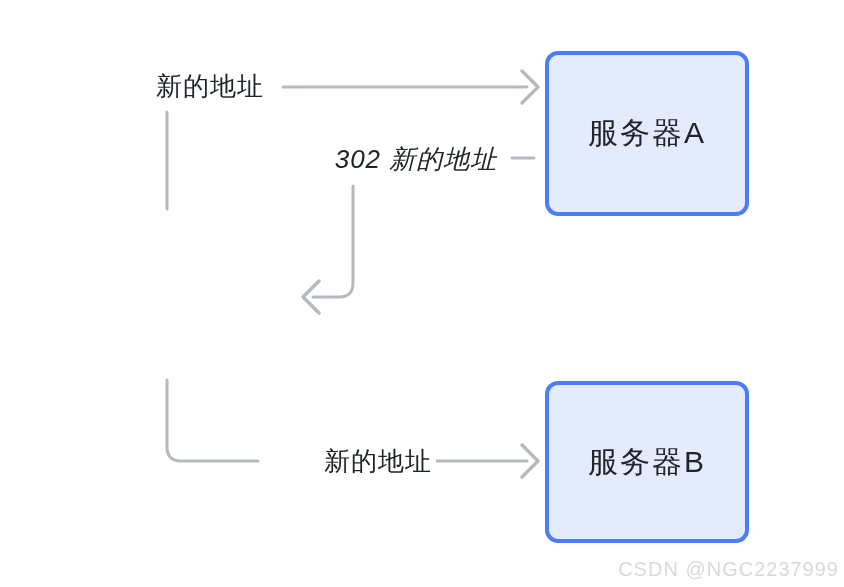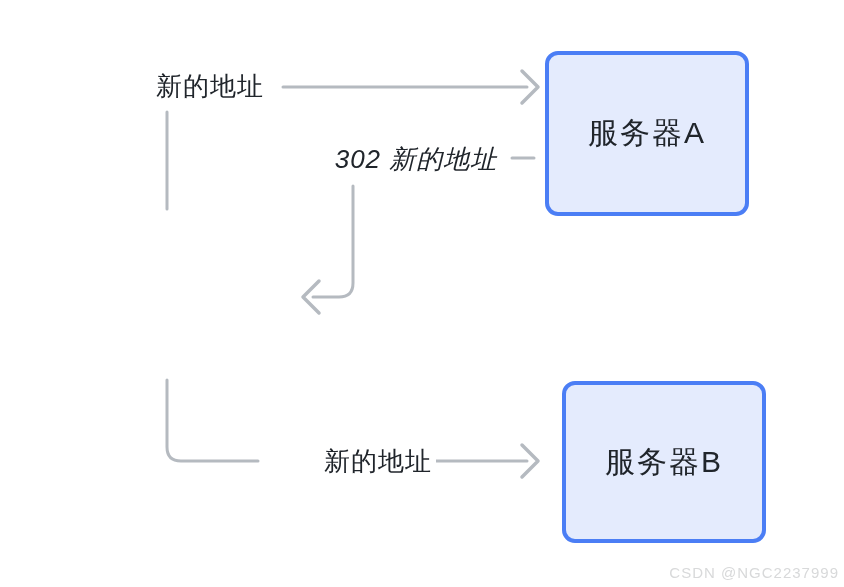--- a/index.html
+++ b/index.html
@@ -49,39 +49,39 @@
     border:3px solid var(--browser-border);
     border-radius:76px;
   }
   .node-server{
     width:204px;
     background:var(--server-fill);
     border:4px solid var(--server-border);
     border-radius:13px;
   }
   .node-server-a{left:545px;top:51px;height:165px;}
-  .node-server-b{left:562px;top:381px;height:162px;}
+  .node-server-b{left:545px;top:381px;height:162px;}
   .edge-label{
     position:absolute;
     transform:translate(-50%,-50%);
     color:var(--text);
     font-size:26px;
     letter-spacing:1px;
     white-space:nowrap;
     background:var(--background);
     padding:0 4px;
   }
   .edge-label-request{left:210px;top:86px;}
   .edge-label-redirect{left:416px;top:159px;font-style:italic;}
   .edge-label-new-address{left:331px;top:461px;margin-left:47px;}
   .watermark{
     position:absolute;
     right:5px;bottom:6px;
     color:var(--watermark);
-    font-size:15px;
+    font-size:20px;
     letter-spacing:1px;
     white-space:nowrap;
   }
 </style>
 </head>
 <body>
 
 <div class="canvas">
 
   <svg class="connectors" viewBox="0 0 844 587">

